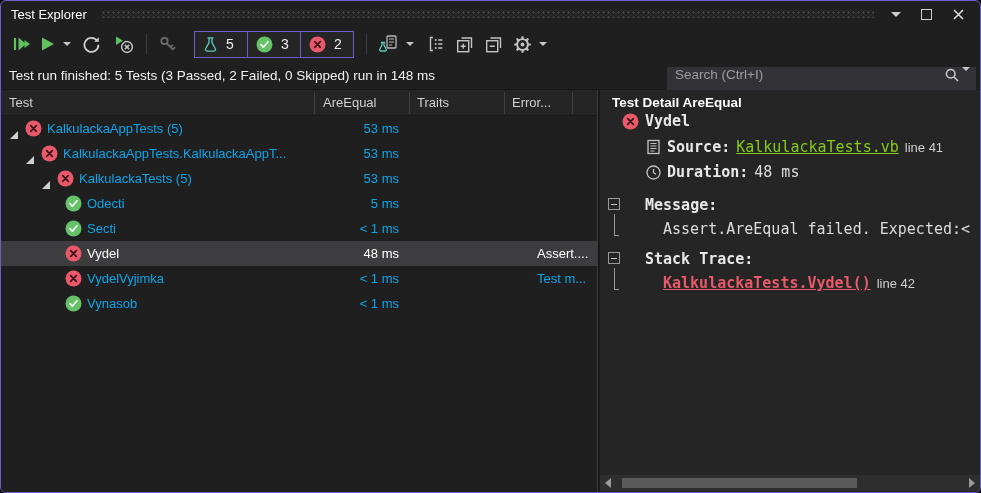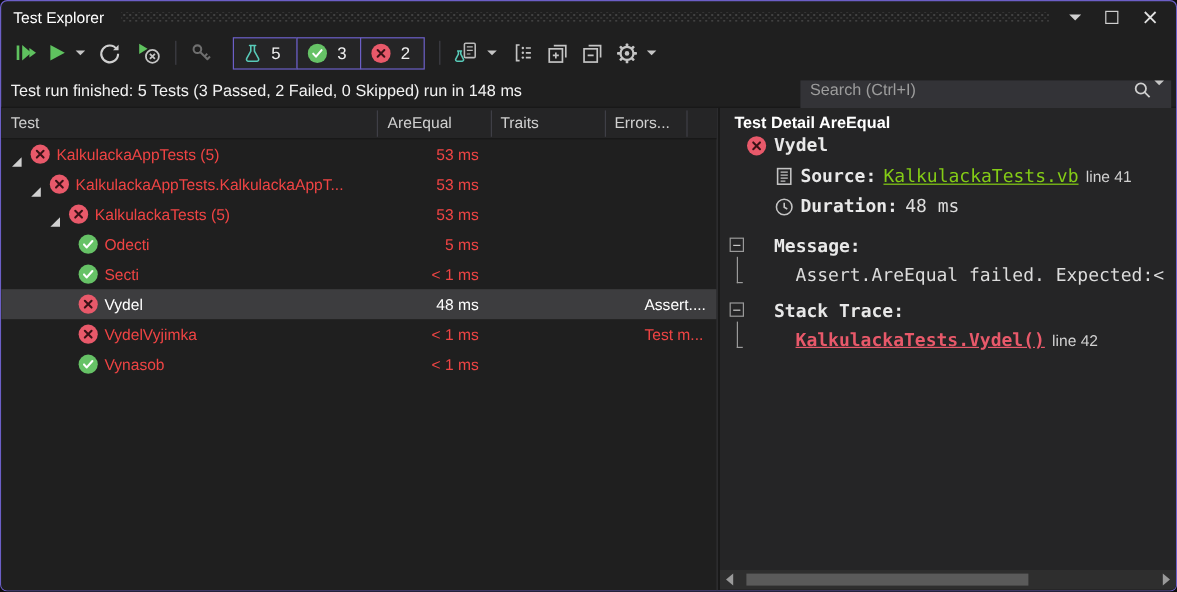--- a/index.html
+++ b/index.html
@@ -60,21 +60,21 @@
   .splitter { width:3px; background:#191919; border-left:1px solid #3a3a3e; cursor:col-resize; }
   .detail-panel { position:relative; flex:1; background:#252526; overflow:hidden; }
 
   
   .thead { position:relative; height:26px; background:#252526; border-bottom:1px solid #181818; font-size:13px; color:#d0d0d0; }
   .thcell { position:absolute; top:0; line-height:25px; white-space:nowrap; }
   .thdiv { position:absolute; top:2px; width:1px; height:22px; background:#3f3f46; }
 
   
   .rows { position:absolute; top:26px; left:0; right:0; bottom:0; }
-  .trow { position:relative; height:25px; line-height:25px; font-size:13px; color:#ef4444; white-space:nowrap; }
+  .trow { position:relative; height:25px; line-height:25px; font-size:13px; color:#0ea5e9; white-space:nowrap; }
   .trow.selected { background:#3d3d3f; color:#ffffff; }
   .expander { position:absolute; top:7px; width:10px; height:10px; }
   .ticon { position:absolute; top:4px; width:17px; height:17px; }
   .tname { position:absolute; top:0; }
   .tdur { position:absolute; top:0; left:313px; width:85px; text-align:right; }
   .terr { position:absolute; top:0; left:511px;margin-left:25px; }
 
   
   .detail-title { position:absolute; top:5px; left:12px; font-size:13.5px; font-weight:bold; color:#ffffff; }
   .mono  { font-family:"DejaVu Sans Mono", monospace; font-size:15px; color:#dcdcdc; }
@@ -262,21 +262,21 @@
       </span>
     </div>
   </div>
 
   <div class="main">
     <div class="tree-panel">
       <div class="thead">
         <span class="thcell" style="left:8px">Test</span>
         <span class="thcell" style="left:322px">AreEqual</span>
         <span class="thcell" style="left:416px">Traits</span>
-        <span class="thcell" style="left:511px">Errors...</span>
+        <span class="thcell" style="left:511px">Error...</span>
         <span class="thdiv" style="left:313px"></span>
         <span class="thdiv" style="left:408px"></span>
         <span class="thdiv" style="left:503px"></span>
         <span class="thdiv" style="left:571px"></span>
       </div>
       <div class="rows" id="tree-rows">
           <div class="trow">
             <span class="expander" style="left:8px"><svg width="10" height="10" viewBox="0 0 10 10">
                 <path d="M9 1v8H1z" fill="#d0d0d0"></path>
               </svg></span>

